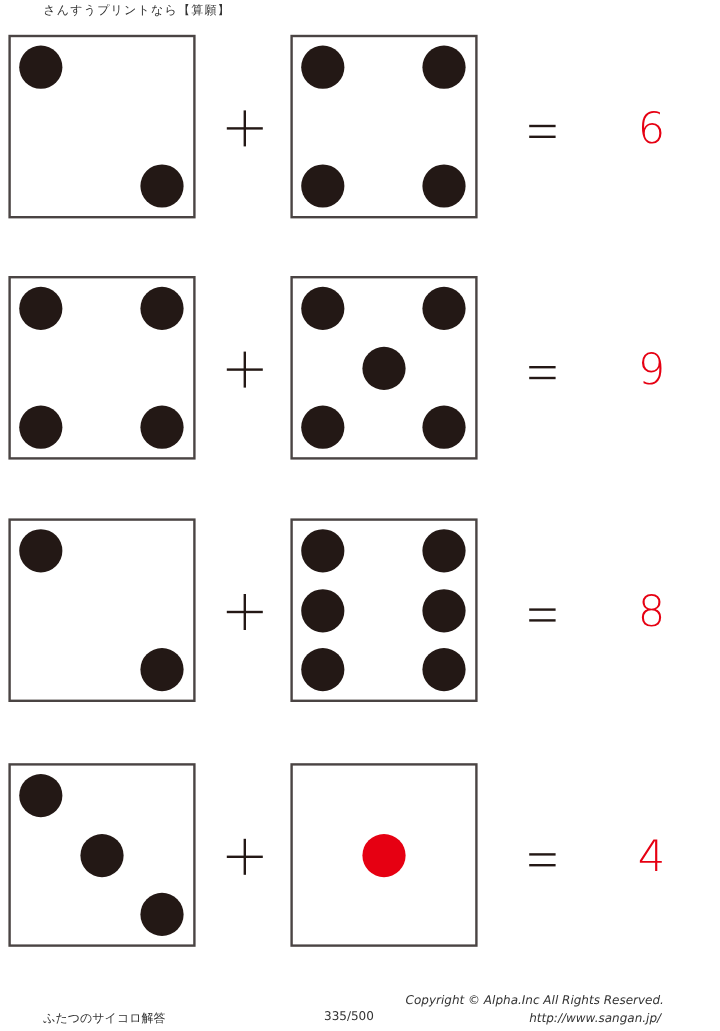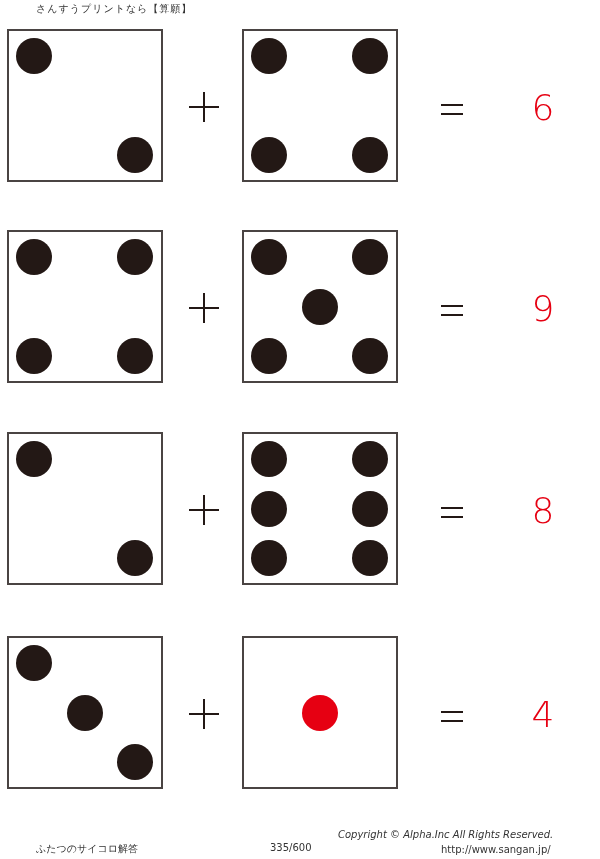--- a/index.html
+++ b/index.html
@@ -99,15 +99,15 @@
       <div class="dot red" style="left: 58px; top: 56.5px;"></div>
     </div>
     <div class="eq" style="left: 441px; top: 711px;">
       <div class="l" style="top:0"></div>
       <div class="l" style="top:9px"></div>
     </div>
     <div class="ans" style="left: 523px; top: 697px;">4</div>
   </div>
 
 <div class="foot" style="left:36px; top:842px;">ふたつのサイコロ解答</div>
-<div class="foot" style="left:270px; top:842px;">335/600</div>
+<div class="foot" style="left:270px; top:842px;">335/500</div>
 <div class="foot" style="left:338px; top:829px;font-style:italic;">Copyright ©  Alpha.Inc All Rights Reserved.</div>
-<div class="foot" style="left:441px; top:844px;">http://www.sangan.jp/</div>
+<div class="foot" style="left:441px; top:844px;font-style:italic;">http://www.sangan.jp/</div>
 
 </body></html>

